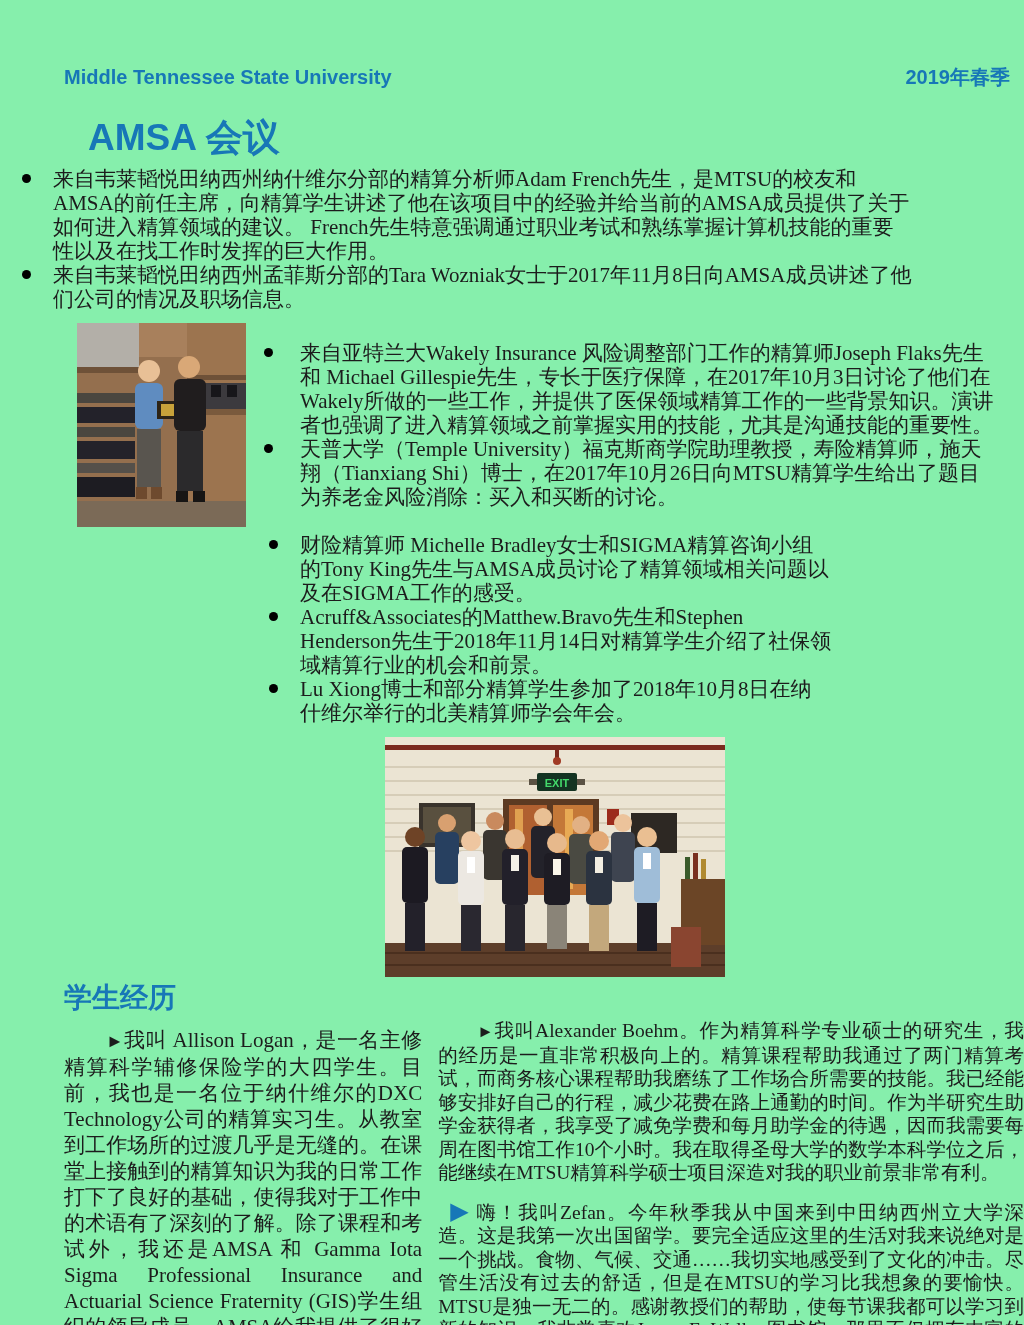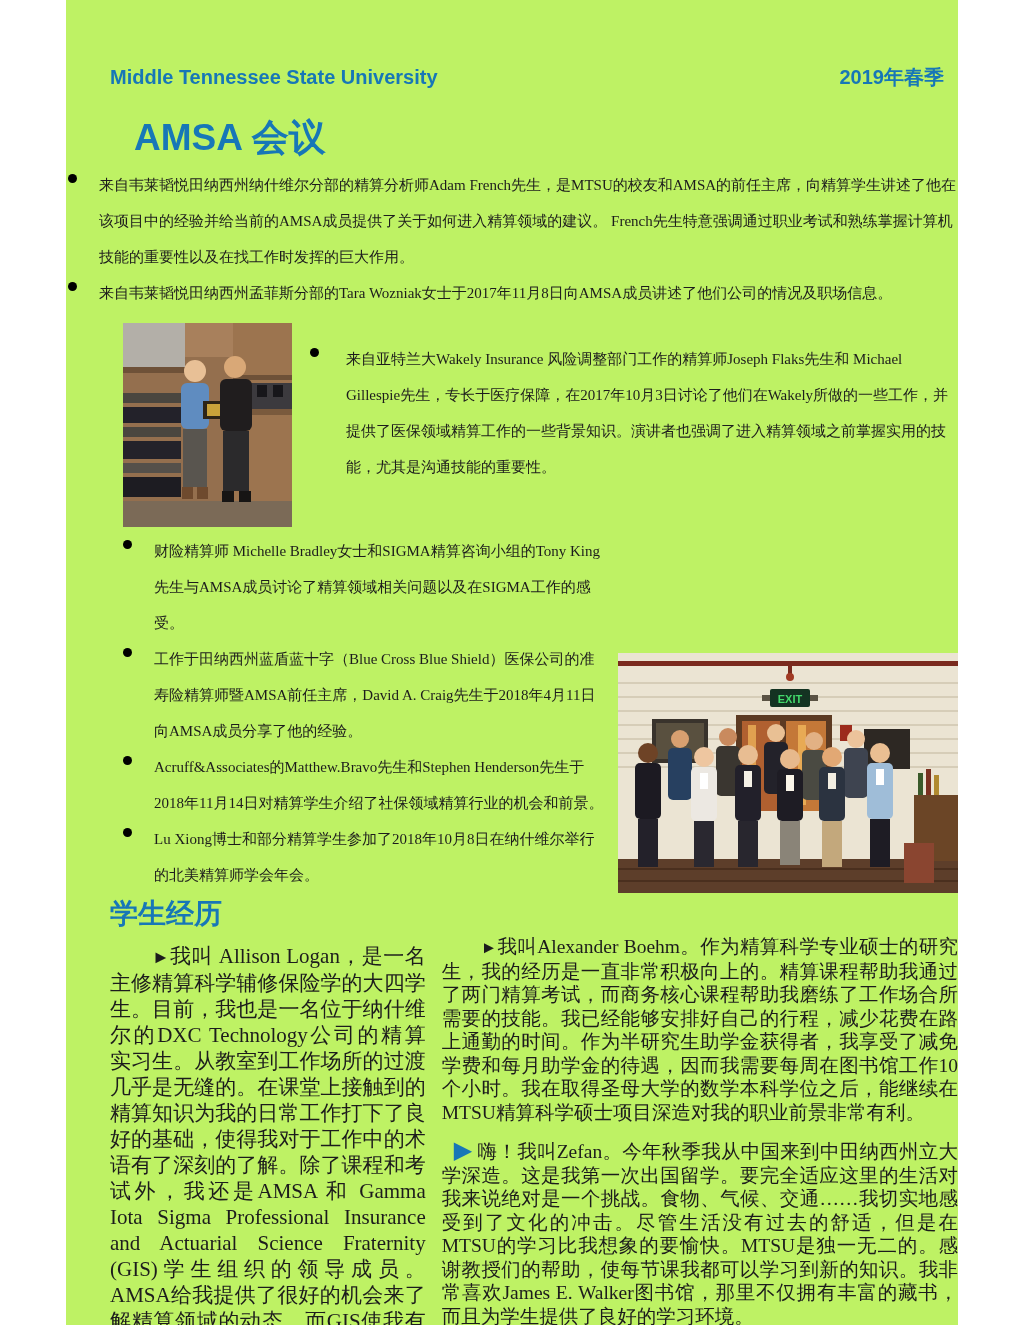--- a/index.html
+++ b/index.html
@@ -1,54 +1,55 @@
 <!DOCTYPE html>
 <html><head>
 <meta charset="utf-8">
 <style>
   html,body { margin:0; padding:0; background:#ffffff; }
   .page {
     position:relative;
-    width:892px; height:1325px;
+    width:1004px; height:1325px;
     margin:0 auto;
-    background:#bef264;
+    background:#86efac;
     overflow:hidden;
     font-family:"Liberation Serif","DejaVu Serif",serif;
     color:#1c1c1c;
+    padding-left:20px;
   }
   
   .masthead {
     display:flex; justify-content:space-between; align-items:baseline;
     padding:64px 14px 0 44px;
     font-family:"Liberation Sans","DejaVu Sans",sans-serif;
     font-weight:bold; font-size:20px; color:#1777b7;
   }
   
   .h-amsa {
     margin:22px 0 4px 68px;
     font-family:"Liberation Sans","DejaVu Sans",sans-serif;
     font-weight:bold; font-size:37px; color:#1777b7;
   }
   .h-students {
     margin:2px 0 2px 44px;
     font-family:"Liberation Sans","DejaVu Sans",sans-serif;
     font-weight:bold; font-size:28px; color:#1777b7;
   }
   
-  ul.bullets { list-style:none; margin:0; padding:0; font-size:15px; line-height:36px; }
+  ul.bullets { list-style:none; margin:0; padding:0; font-size:21px; line-height:24px; }
   ul.bullets li { position:relative; padding-left:33px; margin:0; }
   ul.bullets li .dot {
     position:absolute; left:2px; top:7px;
     width:9px; height:9px; border-radius:50%; background:#000;
   }
   .bullets-top { margin:6px 0 0 72px; width:893px; }
   .row1 { display:flex; align-items:flex-start; margin:12px 0 0 57px; }
   .row1 .bullets-mid { margin:18px 0 0 16px; width:738px; }
   .row1 .bullets-mid li { padding-left:38px; }
-  .row2 { display:flex; align-items:flex-end; margin:6px 0 0 55px; }
+  .row2 { display:flex; align-items:center; margin:6px 0 0 55px;flex-direction:column; }
   .row2 .bullets-bottom { width:565px; }
   .photo1 { flex:0 0 auto; display:block; }
   .photo2 { flex:0 0 auto; display:block; margin:12px 0 0 10px; }
   
   .columns { display:flex; margin:0 0 0 44px; }
   .col-left { width:362px; font-size:21px; line-height:26px; padding-top:8px; }
   .col-right { width:592px; margin-left:16px; font-size:19.5px; line-height:23.5px; }
   .para { margin:0; text-indent:2em; text-align:justify; }
   .para.zefan { margin-top:14px; text-indent:12px; }
   .para.closing { text-indent:2em; }
@@ -112,32 +113,32 @@
       <rect x="97" y="56" width="32" height="52" rx="6" fill="#201d1e"></rect>
       <rect x="100" y="108" width="26" height="60" fill="#2b2a2c"></rect>
       <rect x="99" y="168" width="12" height="11" fill="#171514"></rect>
       <rect x="116" y="168" width="12" height="11" fill="#171514"></rect>
     </svg>
     <ul class="bullets bullets-mid">
       <li>
         <span class="dot"></span>
         <span>来自亚特兰大Wakely Insurance 风险调整部门工作的精算师Joseph Flaks先生和 Michael Gillespie先生，专长于医疗保障，在2017年10月3日讨论了他们在Wakely所做的一些工作，并提供了医保领域精算工作的一些背景知识。演讲者也强调了进入精算领域之前掌握实用的技能，尤其是沟通技能的重要性。</span>
       </li>
+      <li>
+        <span class="dot"></span>
+        <span>天普大学（Temple University）福克斯商学院助理教授，寿险精算师，施天翔（Tianxiang Shi）博士，在2017年10月26日向MTSU精算学生给出了题目为养老金风险消除：买入和买断的讨论。</span>
+      </li>
     </ul>
   </div>
 
   <div class="row2">
     <ul class="bullets bullets-bottom">
       <li>
         <span class="dot"></span>
         <span>财险精算师 Michelle Bradley女士和SIGMA精算咨询小组的Tony King先生与AMSA成员讨论了精算领域相关问题以及在SIGMA工作的感受。</span>
-      </li>
-      <li>
-        <span class="dot"></span>
-        <span>工作于田纳西州蓝盾蓝十字（Blue Cross Blue Shield）医保公司的准寿险精算师暨AMSA前任主席，David A. Craig先生于2018年4月11日向AMSA成员分享了他的经验。</span>
       </li>
       <li>
         <span class="dot"></span>
         <span>Acruff&amp;Associates的Matthew.Bravo先生和Stephen Henderson先生于2018年11月14日对精算学生介绍了社保领域精算行业的机会和前景。</span>
       </li>
       <li>
         <span class="dot"></span>
         <span>Lu Xiong博士和部分精算学生参加了2018年10月8日在纳什维尔举行的北美精算师学会年会。</span>
       </li>
     </ul>

